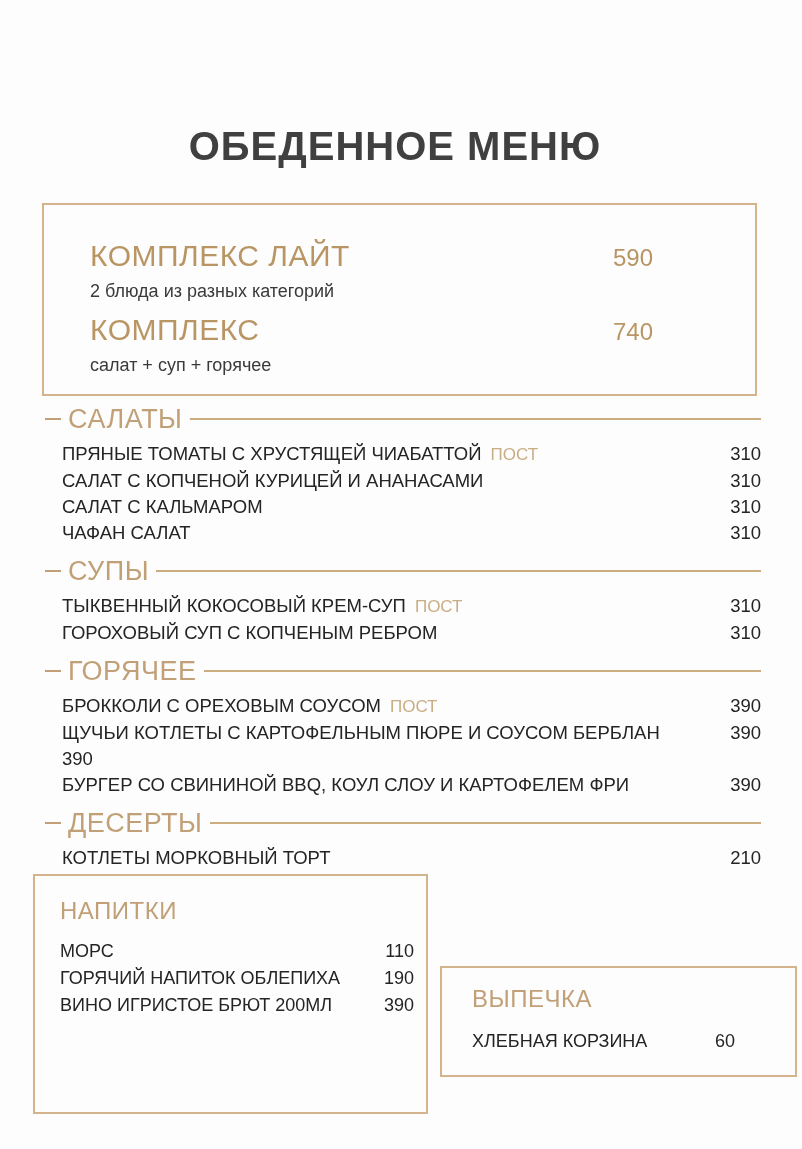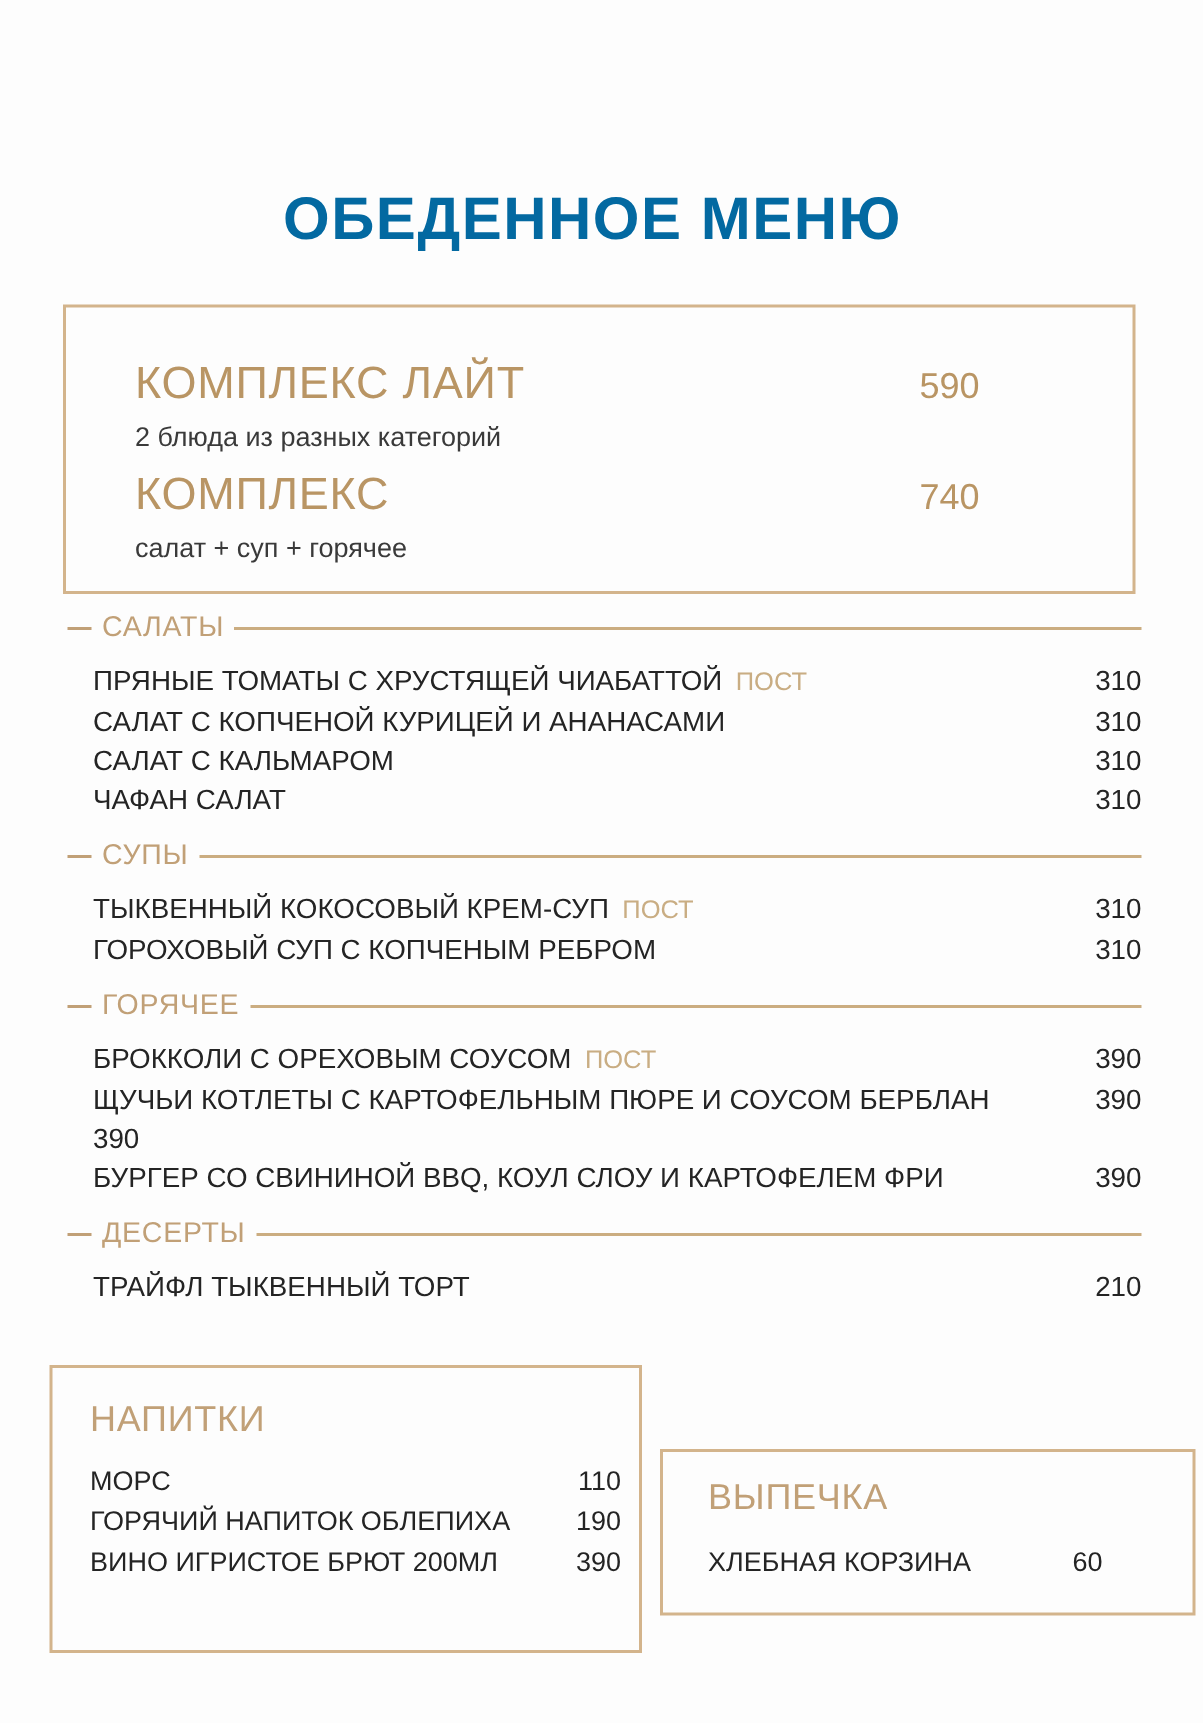--- a/index.html
+++ b/index.html
@@ -14,21 +14,21 @@
   }
   .title {
     position: absolute;
     top: 124px;
     left: 0;
     width: 790px;
     text-align: center;
     font-size: 40px;
     font-weight: bold;
     letter-spacing: 1px;
-    color: #0369a1;
+    color: #404040;
   }
   
   .combo-box {
     position: absolute;
     left: 42px;
     top: 203px;
     width: 715px;
     height: 193px;
     border: 2px solid #d3b48c;
     padding: 32px 102px 0 46px;
@@ -52,21 +52,21 @@
   }
   .sec-head {
     display: flex;
     align-items: center;
     gap: 7px;
     height: 30px;
     margin-bottom: 7px;
   }
   .dash { width: 16px; height: 2px; background: #c1a077; flex: 0 0 auto; }
   .sec-title {
-    font-size: 19px;
+    font-size: 27px;
     font-weight: normal;
     color: #c1a077;
     letter-spacing: 0.5px;
     white-space: nowrap;
   }
   .rule { flex: 1 1 auto; height: 2px; background: #cbad81; }
   .menu-section { margin-bottom: 10px; }
   .row {
     display: flex;
     justify-content: space-between;
@@ -74,23 +74,23 @@
     line-height: 26px;
     padding-left: 17px;
   }
   .item-name { font-size: 18.5px; color: #242424; }
   .tag { font-size: 17px; color: #c9ad83; margin-left: 9px; }
   .item-price { font-size: 18.5px; color: #242424; }
   
   .side-box { position: absolute; border: 2px solid #d3b48c; }
   .drinks-box {
     left: 33px;
-    top: 910px;
+    top: 874px;
     width: 395px;
-    height: 192px;
+    height: 240px;
     padding: 20px 12px 0 25px;
   }
   .bakery-box {
     left: 440px;
     top: 966px;
     width: 357px;
     height: 111px;
     padding: 16px 60px 0 30px;
   }
   .box-title {
@@ -200,21 +200,21 @@
       </div>
     </section>
 
     <section class="menu-section">
       <header class="sec-head">
         <span class="dash"></span>
         <h2 class="sec-title">ДЕСЕРТЫ</h2>
         <span class="rule"></span>
       </header>
       <div class="row">
-        <span class="item-name">ТРАЙФЛ ТЫКВЕННЫЙ ТОРТ</span>
+        <span class="item-name">КОТЛЕТЫ МОРКОВНЫЙ ТОРТ</span>
         <span class="item-price">210</span>
       </div>
     </section>
 
   </div>
 
   <section class="side-box drinks-box">
     <h2 class="box-title">НАПИТКИ</h2>
     <div class="box-row">
       <span class="item-name">МОРС</span>

